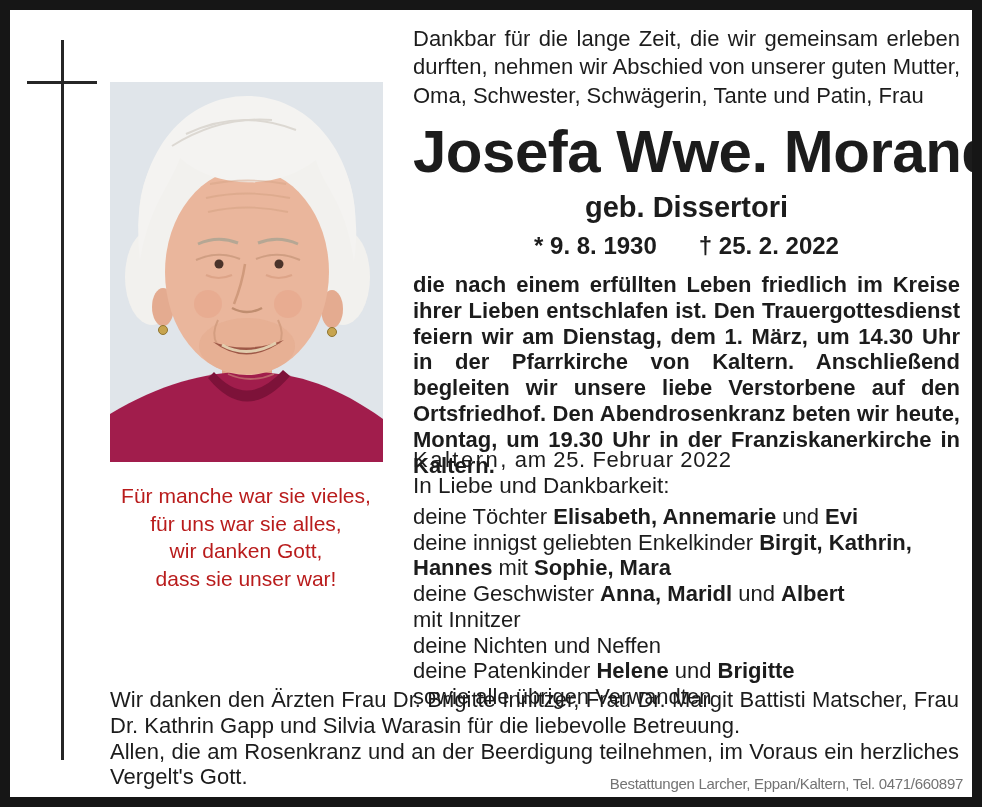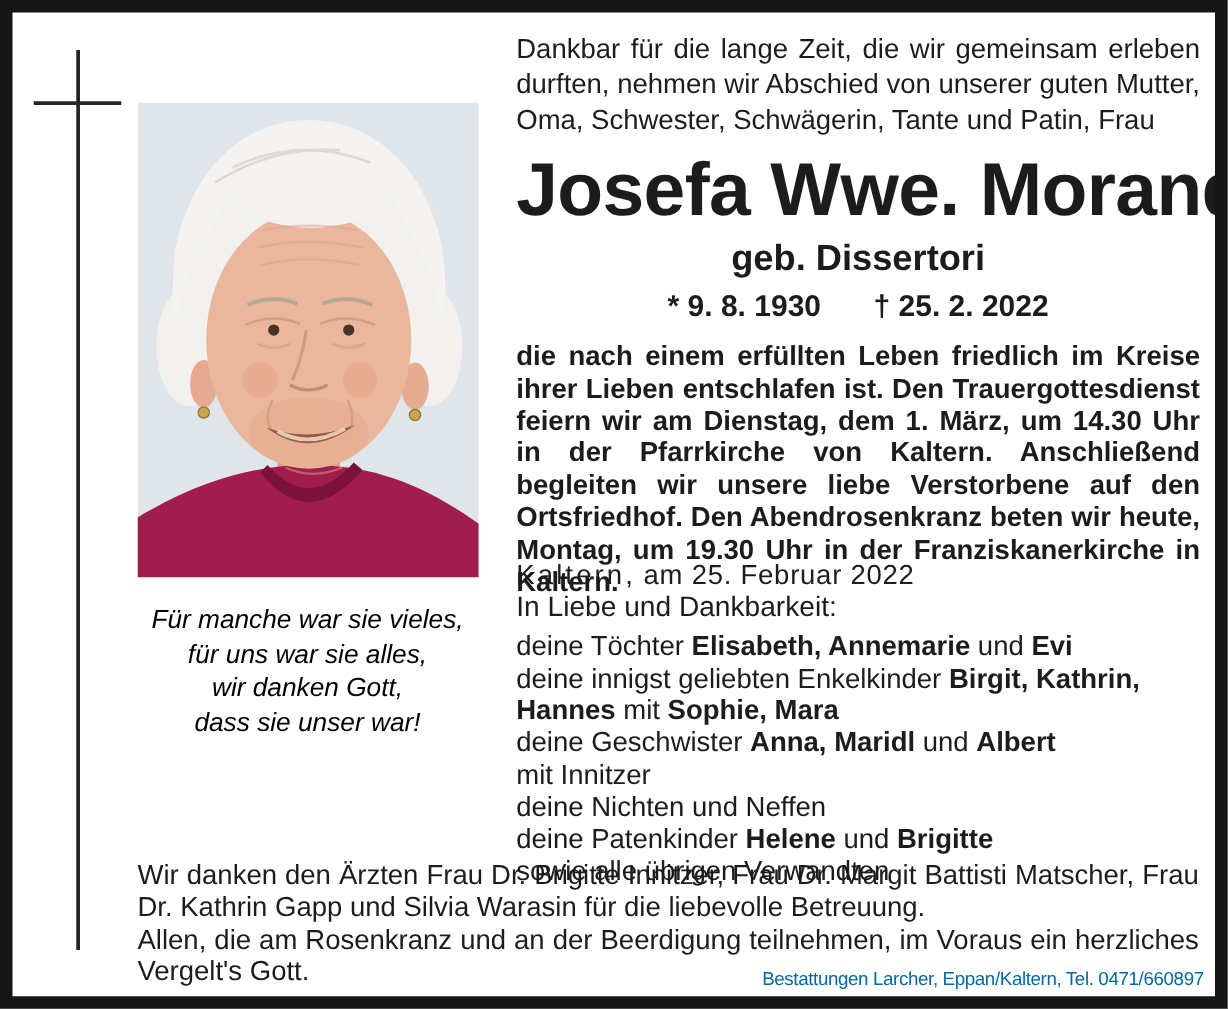--- a/index.html
+++ b/index.html
@@ -11,21 +11,21 @@
   
   .cross{position:absolute;left:0;top:0;}
   .cross-v{position:absolute;left:51px;top:30px;width:3px;height:720px;background:#262626;}
   .cross-h{position:absolute;left:17px;top:71px;width:70px;height:3px;background:#262626;}
   
   .photo{position:absolute;left:100px;top:72px;width:273px;height:380px;}
   .photo svg{display:block;width:100%;height:100%;}
   
   .quote{
     position:absolute;left:86px;top:472px;width:300px;text-align:center;
-    font-style:italic;font-size:21px;line-height:27.5px;color:#000000;
+    font-size:21px;line-height:27.5px;color:#b91c1c;
   }
   
   .col{position:absolute;left:403px;top:0;width:547px;height:100%;}
   .intro{
     position:absolute;top:15px;left:0;width:100%;margin:0;
     font-size:22px;line-height:28.3px;text-align:justify;text-align-last:left;hyphens:auto;
   }
   .name{
     position:absolute;top:117px;left:0;width:100%;margin:0;text-align:center;
     font-size:60px;line-height:50px;font-weight:bold;white-space:nowrap;letter-spacing:-0.5px;
@@ -51,21 +51,21 @@
   .seg-bold{font-weight:bold;}
   
   .thanks{
     position:absolute;left:100px;top:677px;width:849px;
     font-size:22px;line-height:25.8px;
   }
   .thanks p{margin:0;text-align:justify;text-align-last:left;hyphens:auto;}
   
   .footer{
     position:absolute;right:9px;bottom:5px;font-size:15px;line-height:17px;
-    letter-spacing:-0.3px;color:#0369a1;
+    letter-spacing:-0.3px;color:#737373;
   }
 </style>
 </head>
 <body>
 
 <div class="page">
 
   <div class="cross">
     <div class="cross-v"></div>
     <div class="cross-h"></div>

